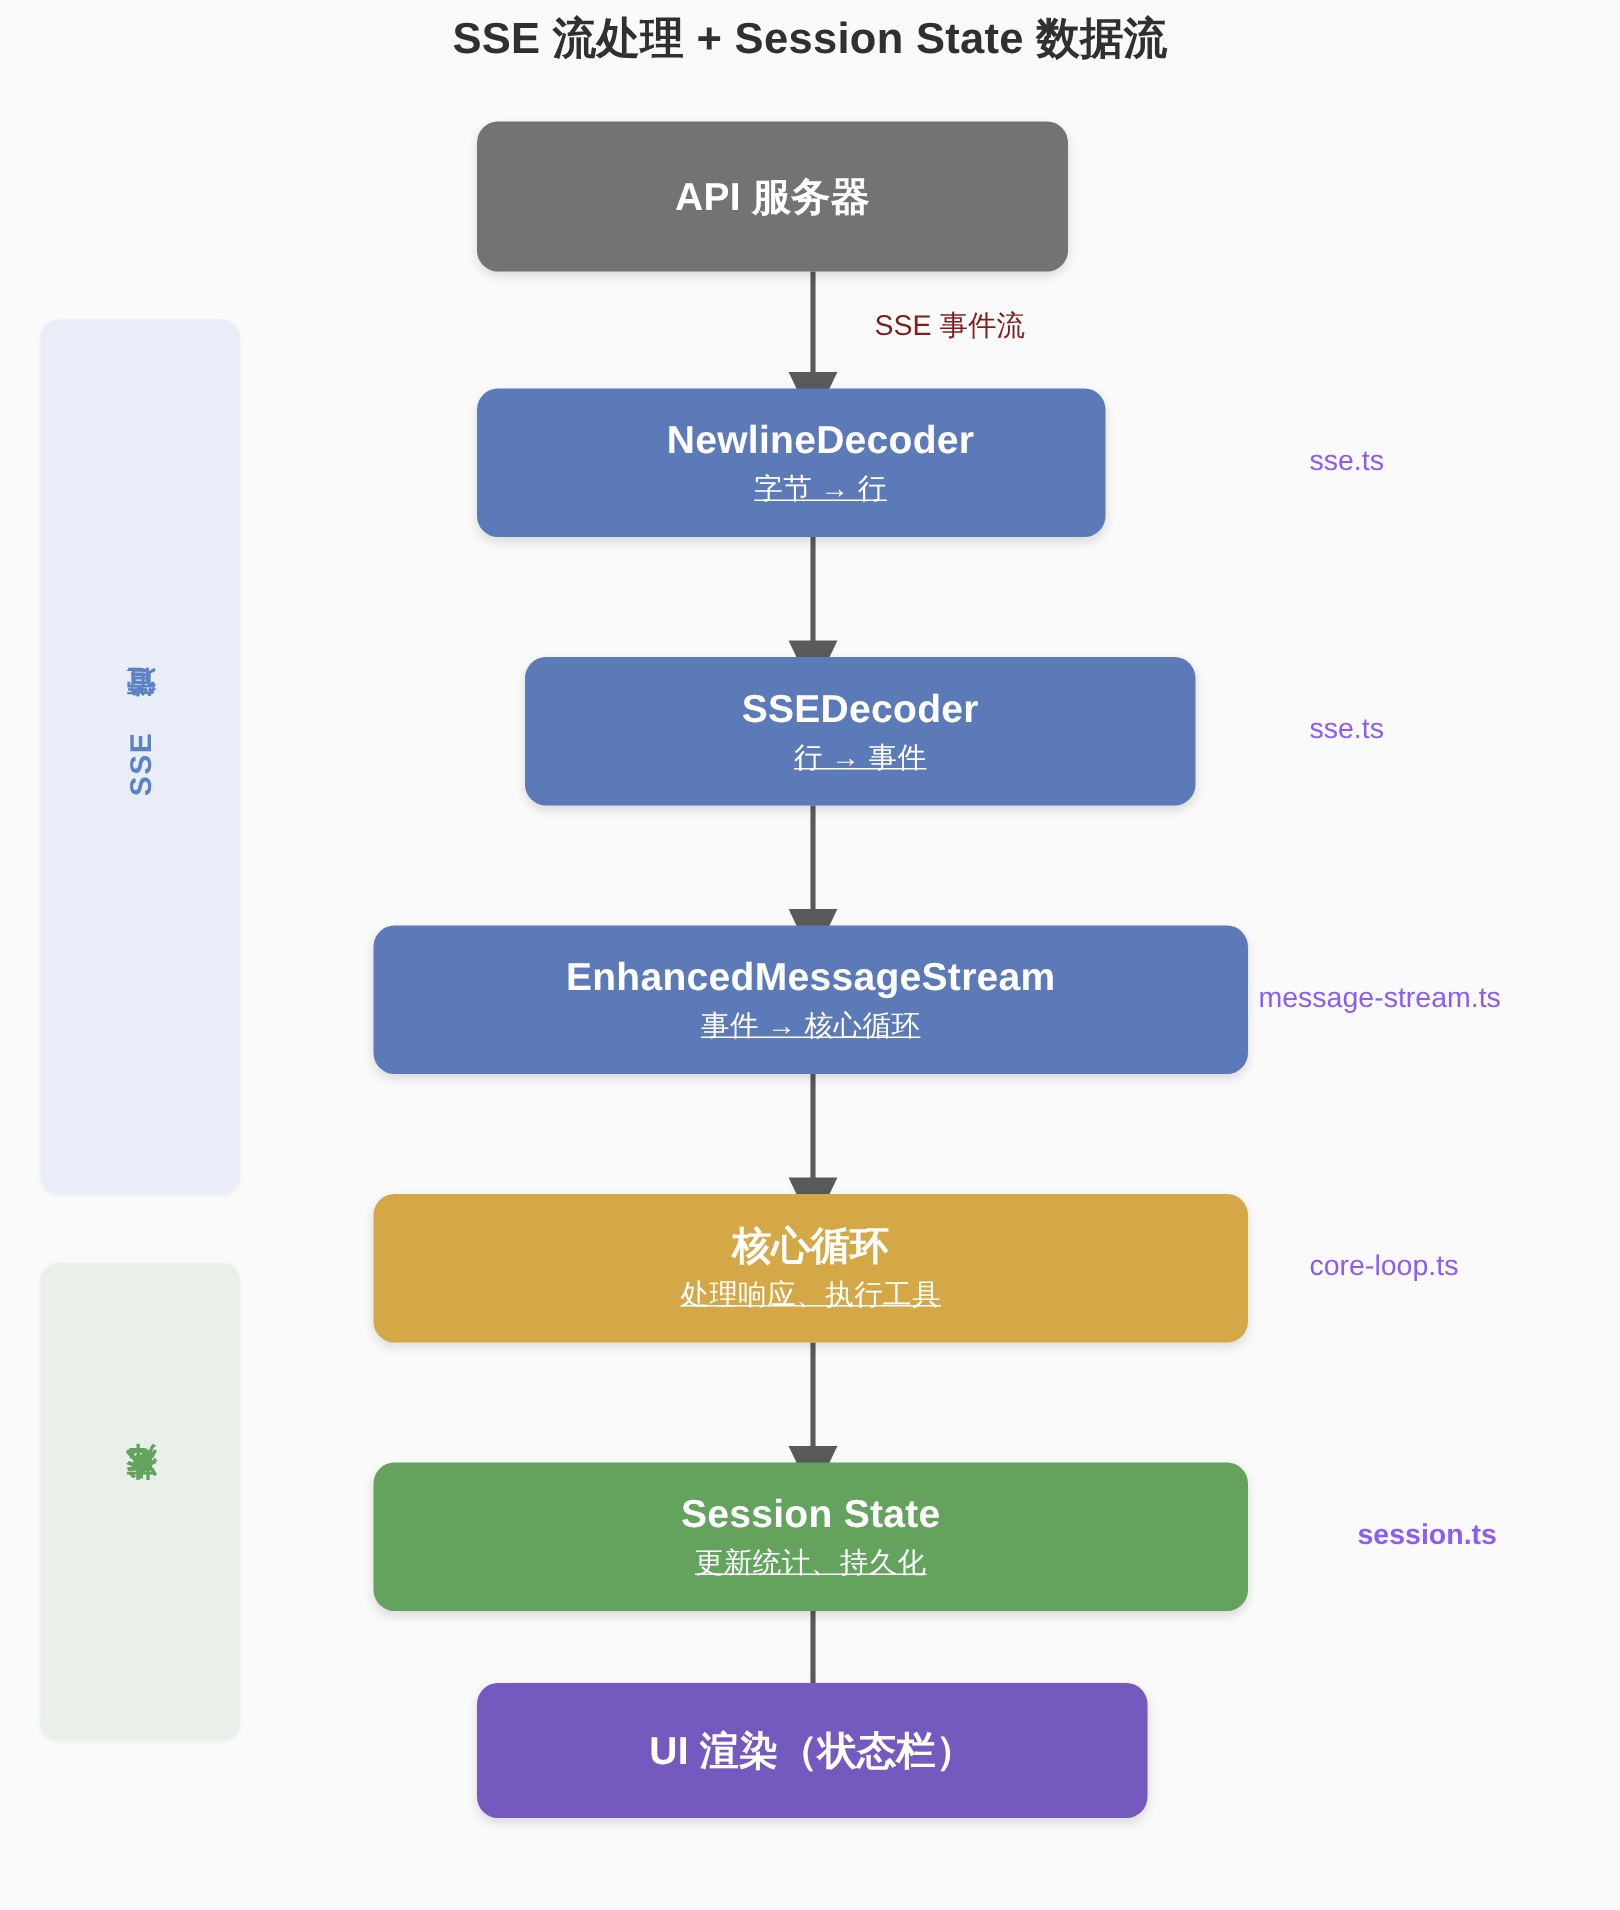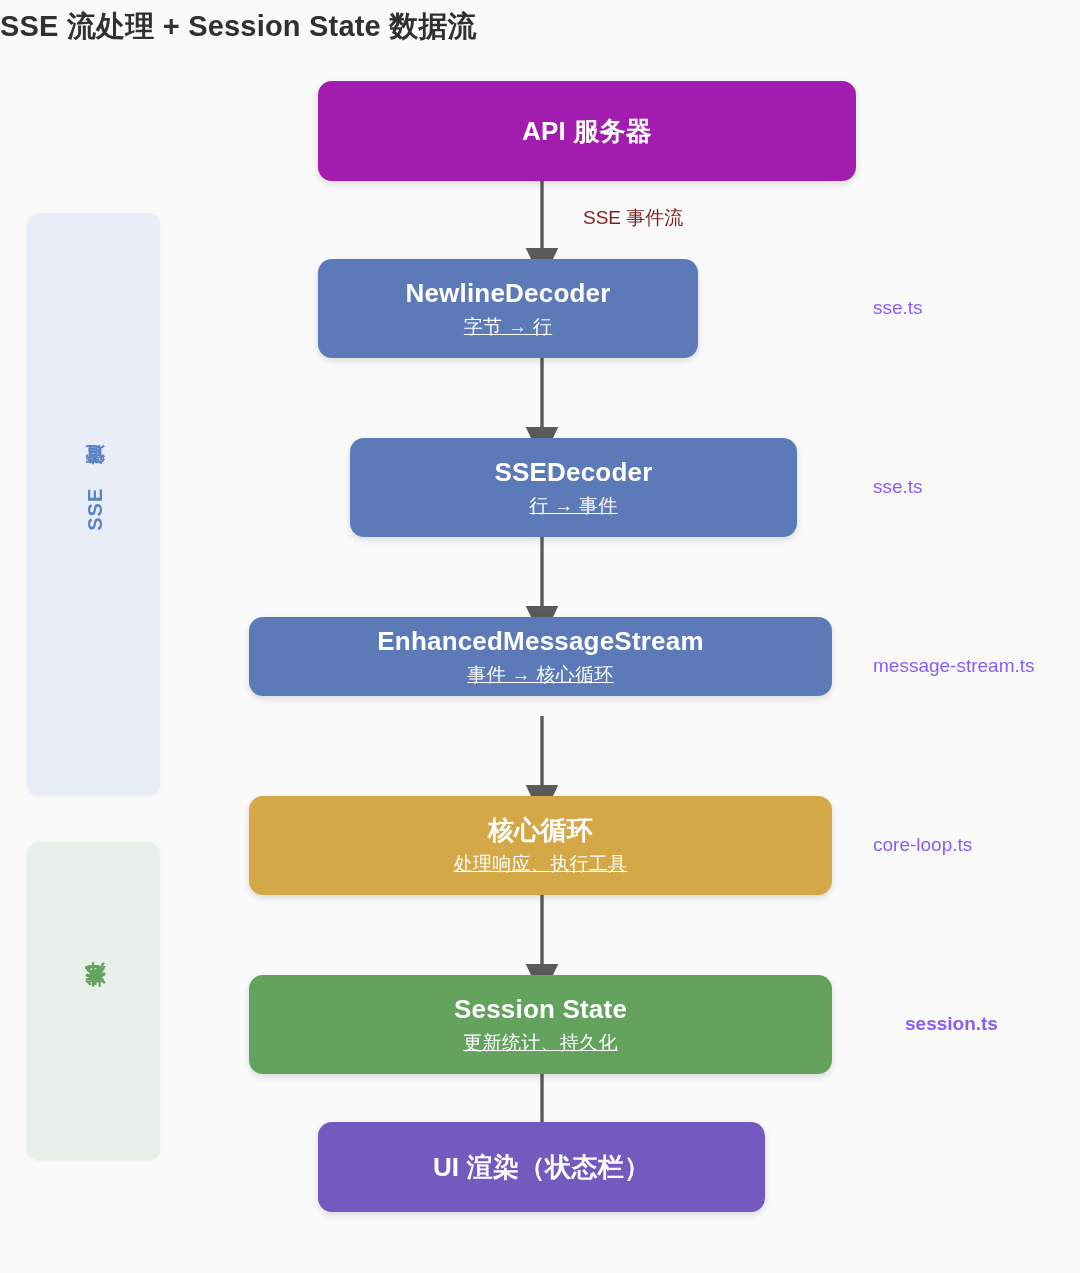--- a/index.html
+++ b/index.html
@@ -20,21 +20,21 @@
     width: 1080px;
     height: 1273px;
   }
 
   
   .diagram-title {
     position: absolute;
     top: 6px;
     left: 0;
     width: 1080px;
-    text-align: left;
+    text-align: center;
     font-size: 29px;
     font-weight: bold;
     color: #303030;
     letter-spacing: 0.2px;
     line-height: 40px;
   }
 
   
   .group-panel {
     position: absolute;
@@ -147,52 +147,52 @@
       <line x1="542" y1="358" x2="542" y2="431"></line>
       <line x1="542" y1="537" x2="542" y2="610"></line>
       <line x1="542" y1="716" x2="542" y2="789"></line>
       <line x1="542" y1="895" x2="542" y2="968"></line>
       <line x1="542" y1="1074" x2="542" y2="1147"></line>
     </g>
   </svg>
 
   <div class="arrow-label" style="left:583px; top:206px;">SSE 事件流</div>
 
-  <div class="node" style="left:318px; top:81px; width:538px; height:100px; background:#a21caf;">
+  <div class="node" style="left:318px; top:81px; width:394px; height:100px; background:#737373;">
     <div class="node-title">API 服务器</div>
   </div>
 
-  <div class="node" style="left:318px; top:259px; width:380px; height:99px; background:#5d7ab8;">
+  <div class="node" style="left:318px; top:259px; width:380px; height:99px; background:#5d7ab8;padding-left:39px;">
     <div class="node-title">NewlineDecoder</div>
     <div class="node-sub">字节 → 行</div>
   </div>
 
   <div class="node" style="left:318px; top:438px; width:447px; height:99px; background:#5d7ab8;margin-left:32px;">
     <div class="node-title">SSEDecoder</div>
     <div class="node-sub">行 → 事件</div>
   </div>
 
-  <div class="node" style="left:249px; top:617px; width:583px; height:79px; background:#5d7ab8;">
+  <div class="node" style="left:249px; top:617px; width:583px; height:99px; background:#5d7ab8;">
     <div class="node-title">EnhancedMessageStream</div>
     <div class="node-sub">事件 → 核心循环</div>
   </div>
 
   <div class="node" style="left:249px; top:975px; width:583px; height:99px; background:#63a35e;">
     <div class="node-title">Session State</div>
     <div class="node-sub">更新统计、持久化</div>
   </div>
 
   <div class="node" style="left:249px; top:796px; width:583px; height:99px; background:#d5a847;">
     <div class="node-title">核心循环</div>
     <div class="node-sub">处理响应、执行工具</div>
   </div>
 
   <div class="node" style="left:318px; top:1122px; width:447px; height:90px; background:#7459bf;">
     <div class="node-title">UI 渲染（状态栏）</div>
   </div>
 
   <div class="file-label" style="left:873px; top:296px;">sse.ts</div>
   <div class="file-label" style="left:873px; top:475px;">sse.ts</div>
-  <div class="file-label" style="left:873px; top:654px;">message-stream.ts</div>
+  <div class="file-label" style="left:839px; top:654px;">message-stream.ts</div>
   <div class="file-label" style="left:873px; top:833px;">core-loop.ts</div>
   <div class="file-label" style="left:905px; top:1012px;font-weight:bold;">session.ts</div>
 
 </div>
 
 </body></html>

